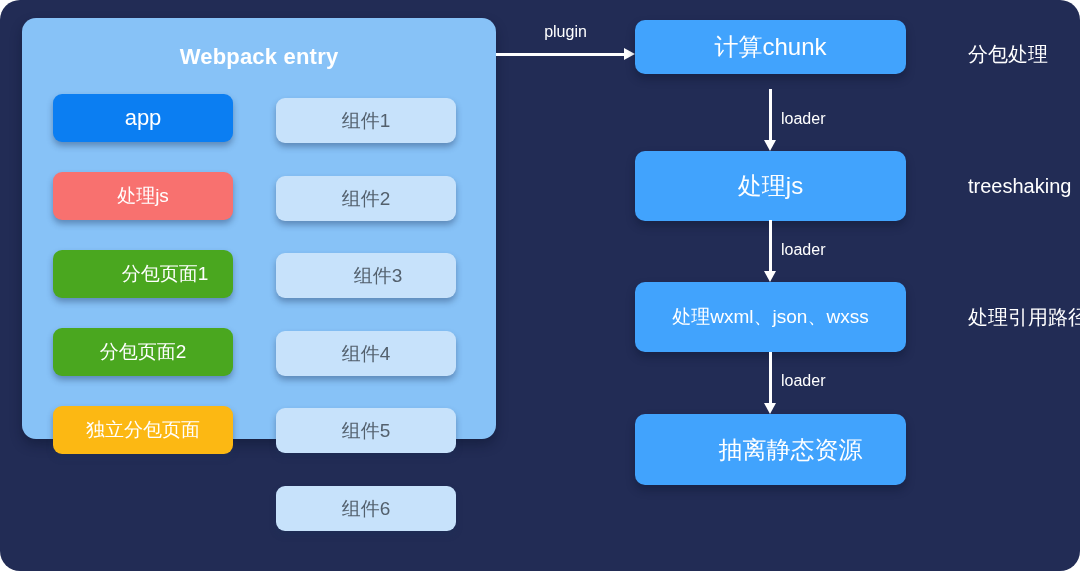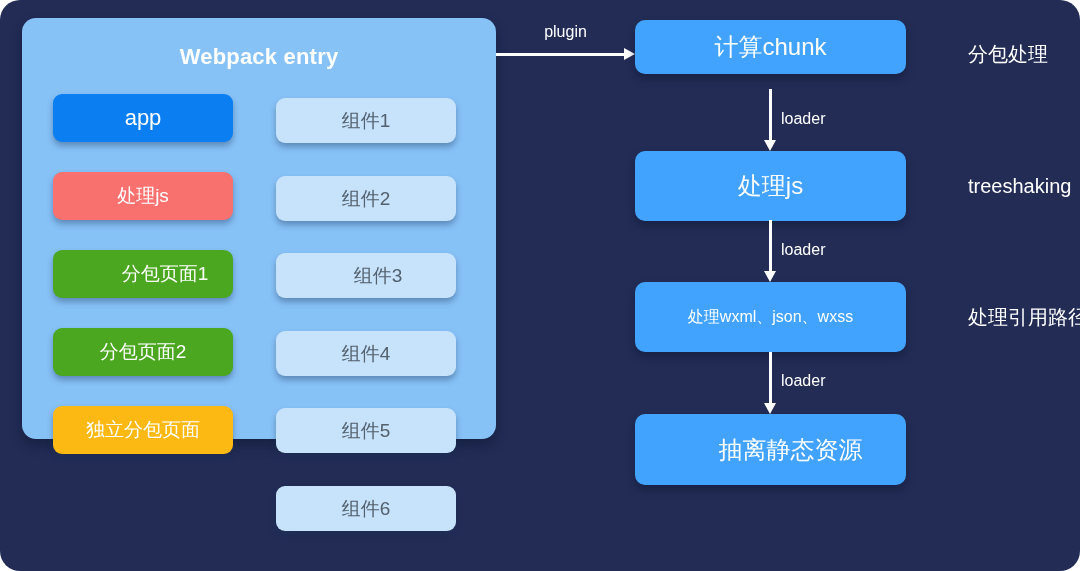--- a/index.html
+++ b/index.html
@@ -48,21 +48,21 @@
   }
   .c0{top:80px;} .c1{top:158px;} .c2{top:235px;padding-left:24px;} .c3{top:313px;} .c4{top:390px;} .c5{top:468px;}
   
   .flow-box{
     position:absolute;left:635px;width:271px;height:70px;
     background:var(--flow_box);border-radius:10px;
     display:flex;align-items:center;justify-content:center;
     color:var(--white);font-size:24px;white-space:nowrap;
     box-shadow:0 5px 8px rgba(10,20,45,.40);
   }
-  .f0{top:20px;height:54px;} .f1{top:151px;text-align:right;} .f2{top:282px;font-size:16px;} .f3{top:414px;height:71px;padding-left:40px;}
+  .f0{top:20px;height:54px;} .f1{top:151px;text-align:right;} .f2{top:282px;font-size:19px;} .f3{top:414px;height:71px;padding-left:40px;}
   .side-note{
     position:absolute;left:968px;color:var(--white);font-size:20px;white-space:nowrap;
     display:flex;align-items:center;
   }
   .n0{top:20px;height:69px;} .n1{top:151px;height:70px;} .n2{top:282px;height:70px;}
   
   .arrow-h{
     position:absolute;left:496px;top:53px;width:128px;height:3px;background:var(--white);
   }
   .arrow-h::after{

